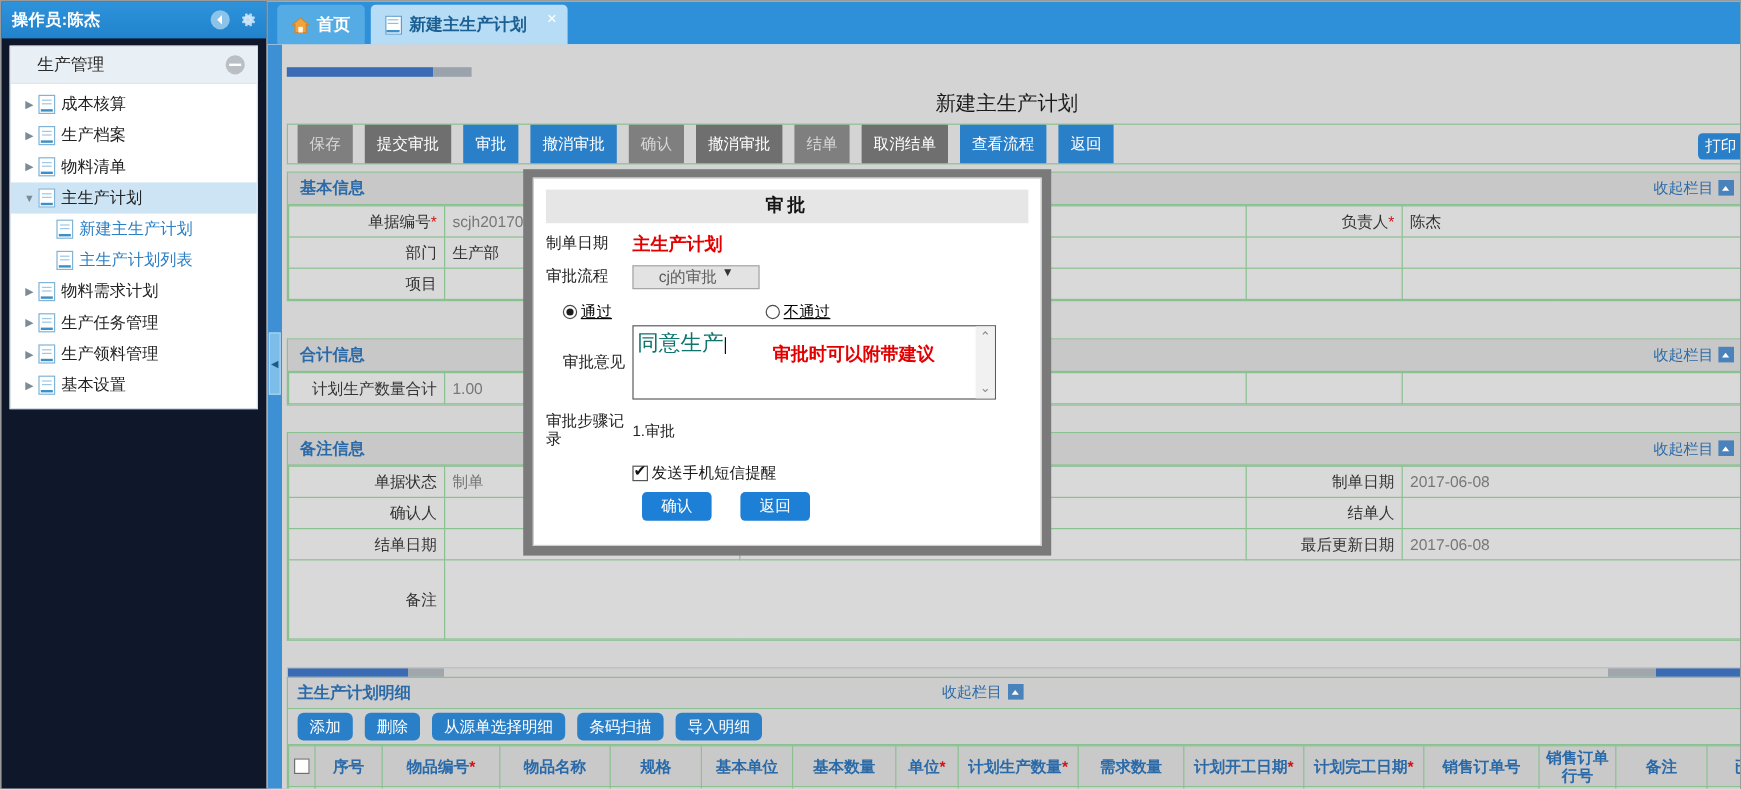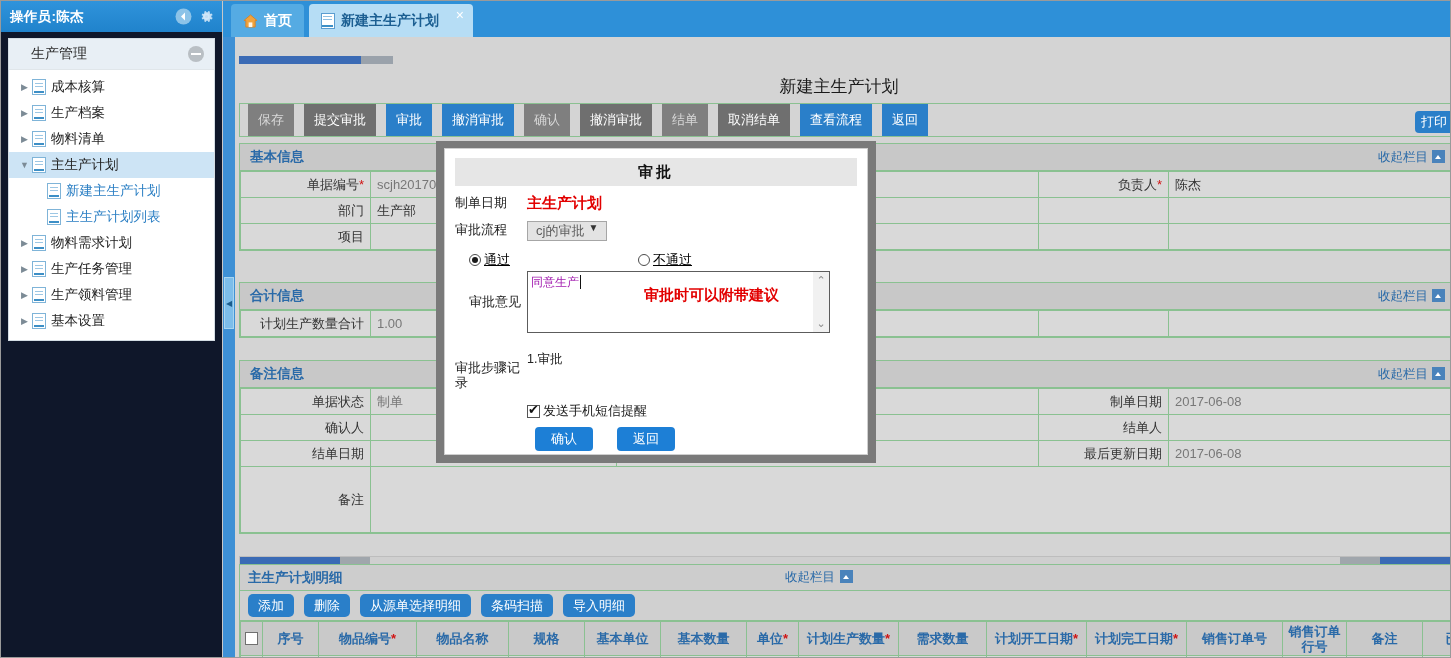--- a/index.html
+++ b/index.html
@@ -367,21 +367,21 @@
     width: 72px; flex: 0 0 72px;
     font-size: 13px; color: #222;
     text-align: left;
     line-height: 18px;
   }
   .mlabel.right { text-align: right; padding-right: 6px; }
   .mval-red { color: #e20000; font-weight: bold; font-size: 15px; }
   .msel {
     display: inline-flex; align-items: flex-start;
     background: #e3e3e3; border: 1px solid #a6a6a6;
-    height: 20px; padding: 0 8px;
+    height: 20px; padding: 0 21px;
     font-size: 13px; color: #5d5d5d;
     min-width: 78px;
   }
   .msel .cs-txt { flex: 1; }
   .msel .cs-arw { font-size: 10px; margin-left: 4px; color: #333; }
   .radio-row { display: flex; align-items: center; margin: 10px 0 0 24px; font-size: 13px; }
   .radio {
     width: 12px; height: 12px; border-radius: 50%;
     border: 1px solid #4c4c4c; background: #fff;
     display: inline-block; position: relative; margin-right: 3px;
@@ -393,21 +393,21 @@
   }
   .radio-row .gap { width: 128px; }
   .ta-wrap {
     position: relative;
     width: 303px; height: 62px;
     border: 1px solid #5c5c5c;
     background: #ffffff;
   }
   .ta-wrap .tatext {
     position: absolute; left: 3px; top: 2px;
-    font-size: 12px; color: #a21caf;
+    font-size: 18px; color: #0f766e;
   }
   .ta-wrap .caret {
     display: inline-block; width: 1px; height: 14px;
     background: #111; vertical-align: -3px; margin-left: 1px;
   }
   .ta-wrap .hint {
     position: absolute; left: 100px; top: 14px;
     color: #e20000; font-weight: bold; font-size: 15px;
     white-space: nowrap;
     margin-left: 16px;
@@ -824,21 +824,21 @@
         <span class="tatext"><span>同意生产</span><span class="caret"></span></span>
         <div class="hint">审批时可以附带建议</div>
         <div class="sbar">
           <span>⌃</span>
           <span>⌄</span>
         </div>
       </div>
     </div>
 
     <div class="mrow" style="margin-top:10px;">
-      <div class="mlabel" style="line-height:15px;margin-top:17px;">审批步骤记录</div>
+      <div class="mlabel" style="line-height:15px;">审批步骤记录</div>
       <div style="padding-top:8px;font-size:12.5px;color:#222;">1.审批</div>
     </div>
 
     <div class="modal-foot">
       <div class="mchk-row">
         <span class="chk-on"></span>
         <span>发送手机短信提醒</span>
       </div>
       <div class="mbtns">
         <button class="mbtn">确认</button>

